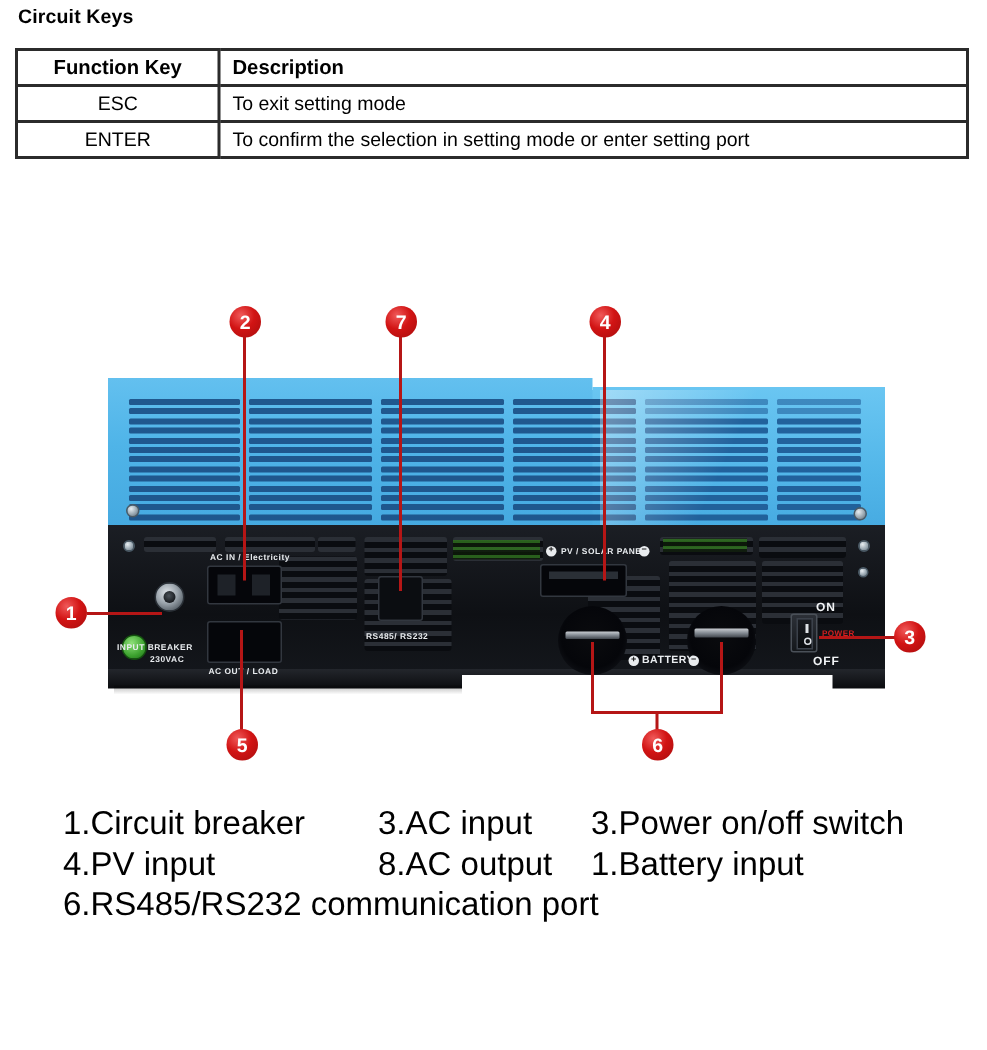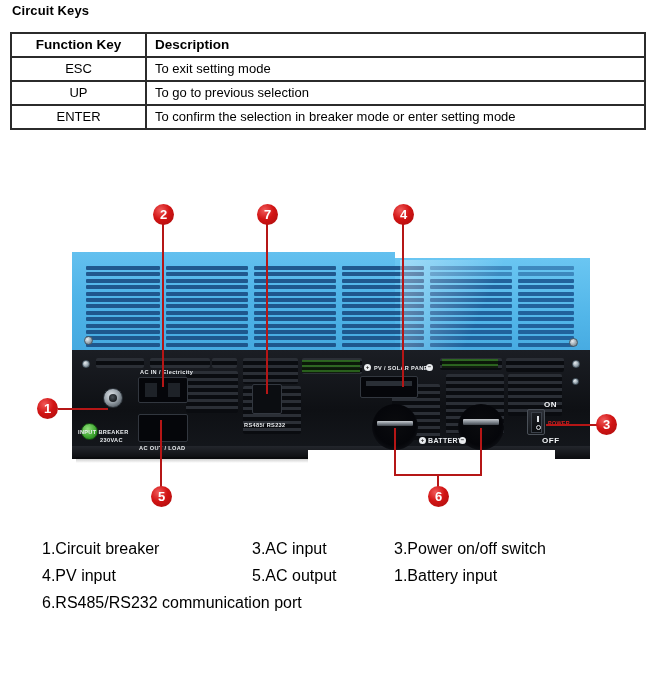--- a/index.html
+++ b/index.html
@@ -297,21 +297,21 @@
   }
   .lead-v { width: 2px; }
   .lead-h { height: 2px; }
 
   
   .captions {
     position: absolute;
     left: 0;
     top: 535px;
     width: 658px;
-    font-size: 16px;
+    font-size: 22px;
     line-height: 27px;
   }
   .cap-row {
     position: relative;
     height: 27px;
   }
   .cap-item {
     position: absolute;
     white-space: nowrap;
   }
@@ -330,26 +330,22 @@
       <th class="col-key">Function Key</th>
       <th class="col-desc">Description</th>
     </tr>
   </thead>
   <tbody>
     <tr>
       <td class="col-key">ESC</td>
       <td class="col-desc">To exit setting mode</td>
     </tr>
     <tr>
-      <td class="col-key">UP</td>
-      <td class="col-desc">To go to previous selection</td>
-    </tr>
-    <tr>
       <td class="col-key">ENTER</td>
-      <td class="col-desc">To confirm the selection in breaker mode or enter setting mode</td>
+      <td class="col-desc">To confirm the selection in setting mode or enter setting port</td>
     </tr>
   </tbody>
 </table>
 
 <div class="diagram">
 
   <div class="dev-blue"></div>
   <div class="dev-blue-step"></div>
   <div class="dev-blue-step2"></div>
 
@@ -530,19 +526,19 @@
 </div>
 
 <div class="captions">
   <div class="cap-row">
     <span class="cap-item c1">1.Circuit breaker</span>
     <span class="cap-item c2">3.AC input</span>
     <span class="cap-item c3">3.Power on/off switch</span>
   </div>
   <div class="cap-row">
     <span class="cap-item c1">4.PV input</span>
-    <span class="cap-item c2">5.AC output</span>
+    <span class="cap-item c2">8.AC output</span>
     <span class="cap-item c3">1.Battery input</span>
   </div>
   <div class="cap-row">
     <span class="cap-item c1">6.RS485/RS232 communication port</span>
   </div>
 </div>
 
 </body></html>

